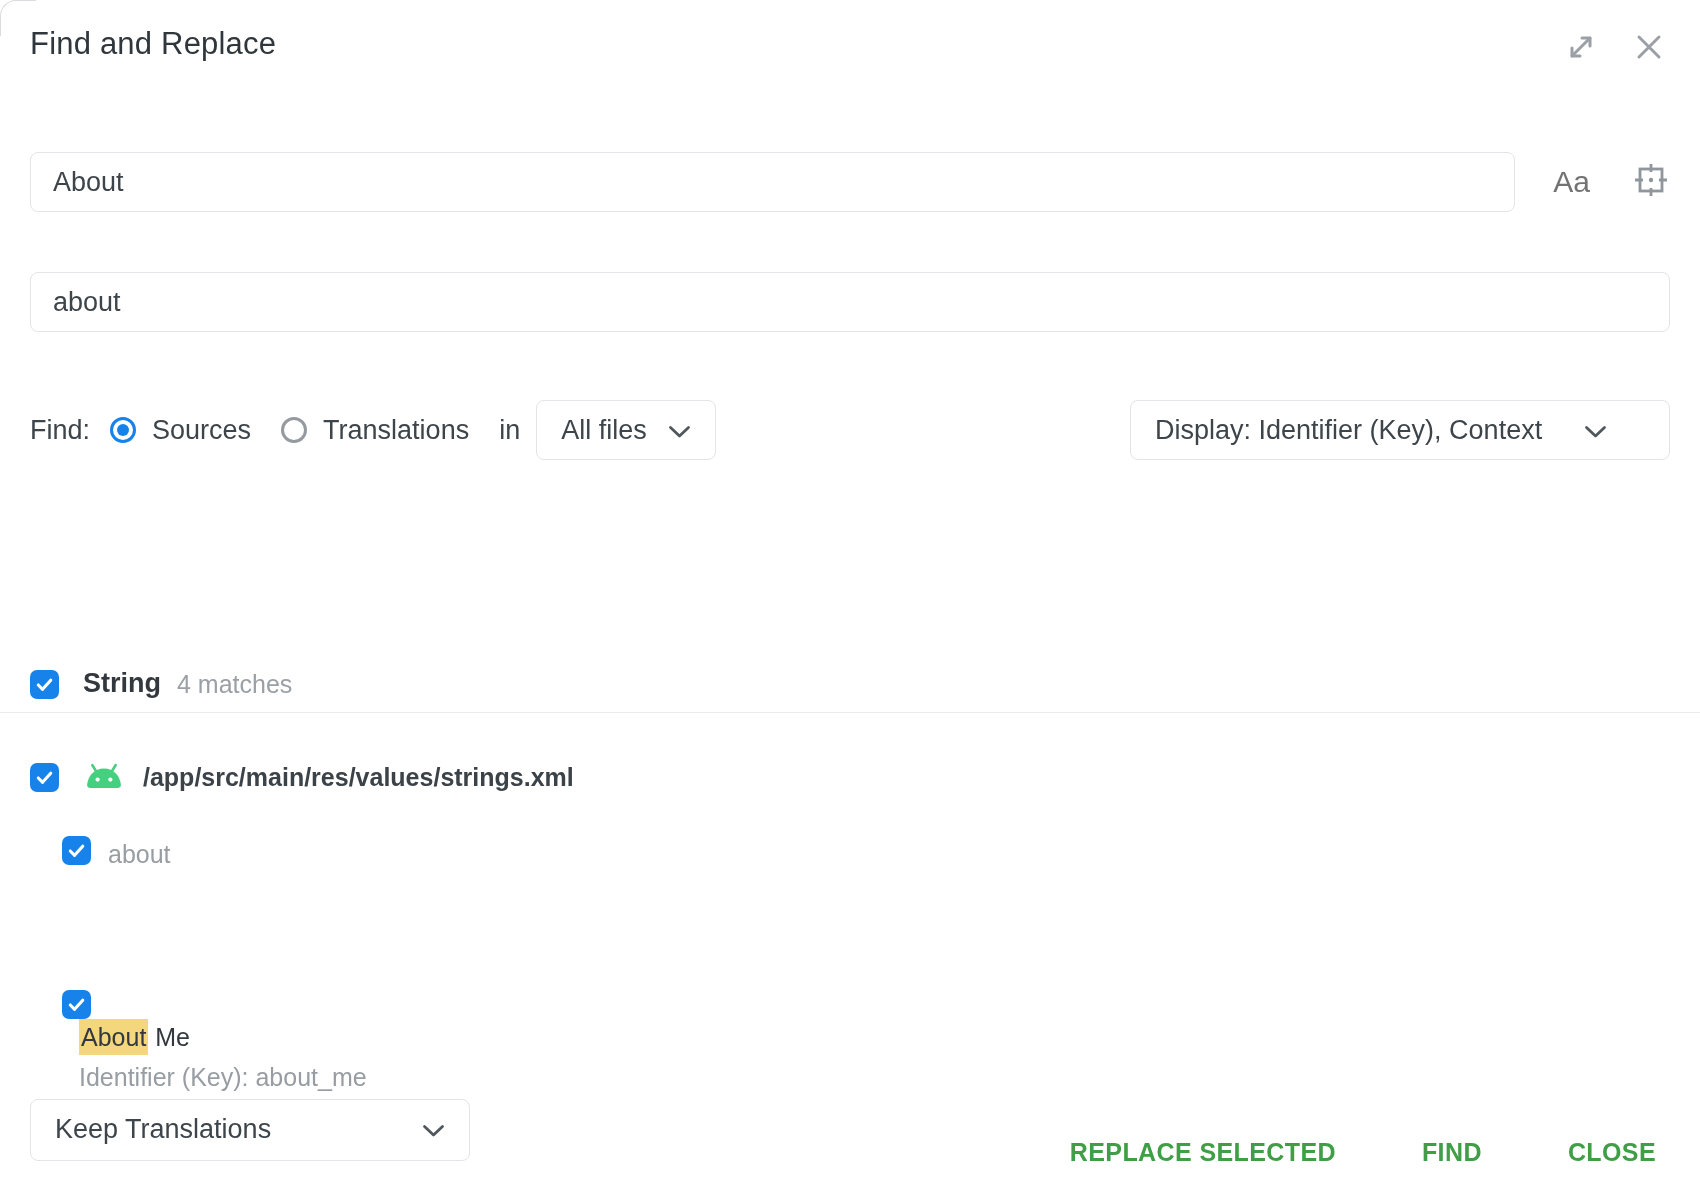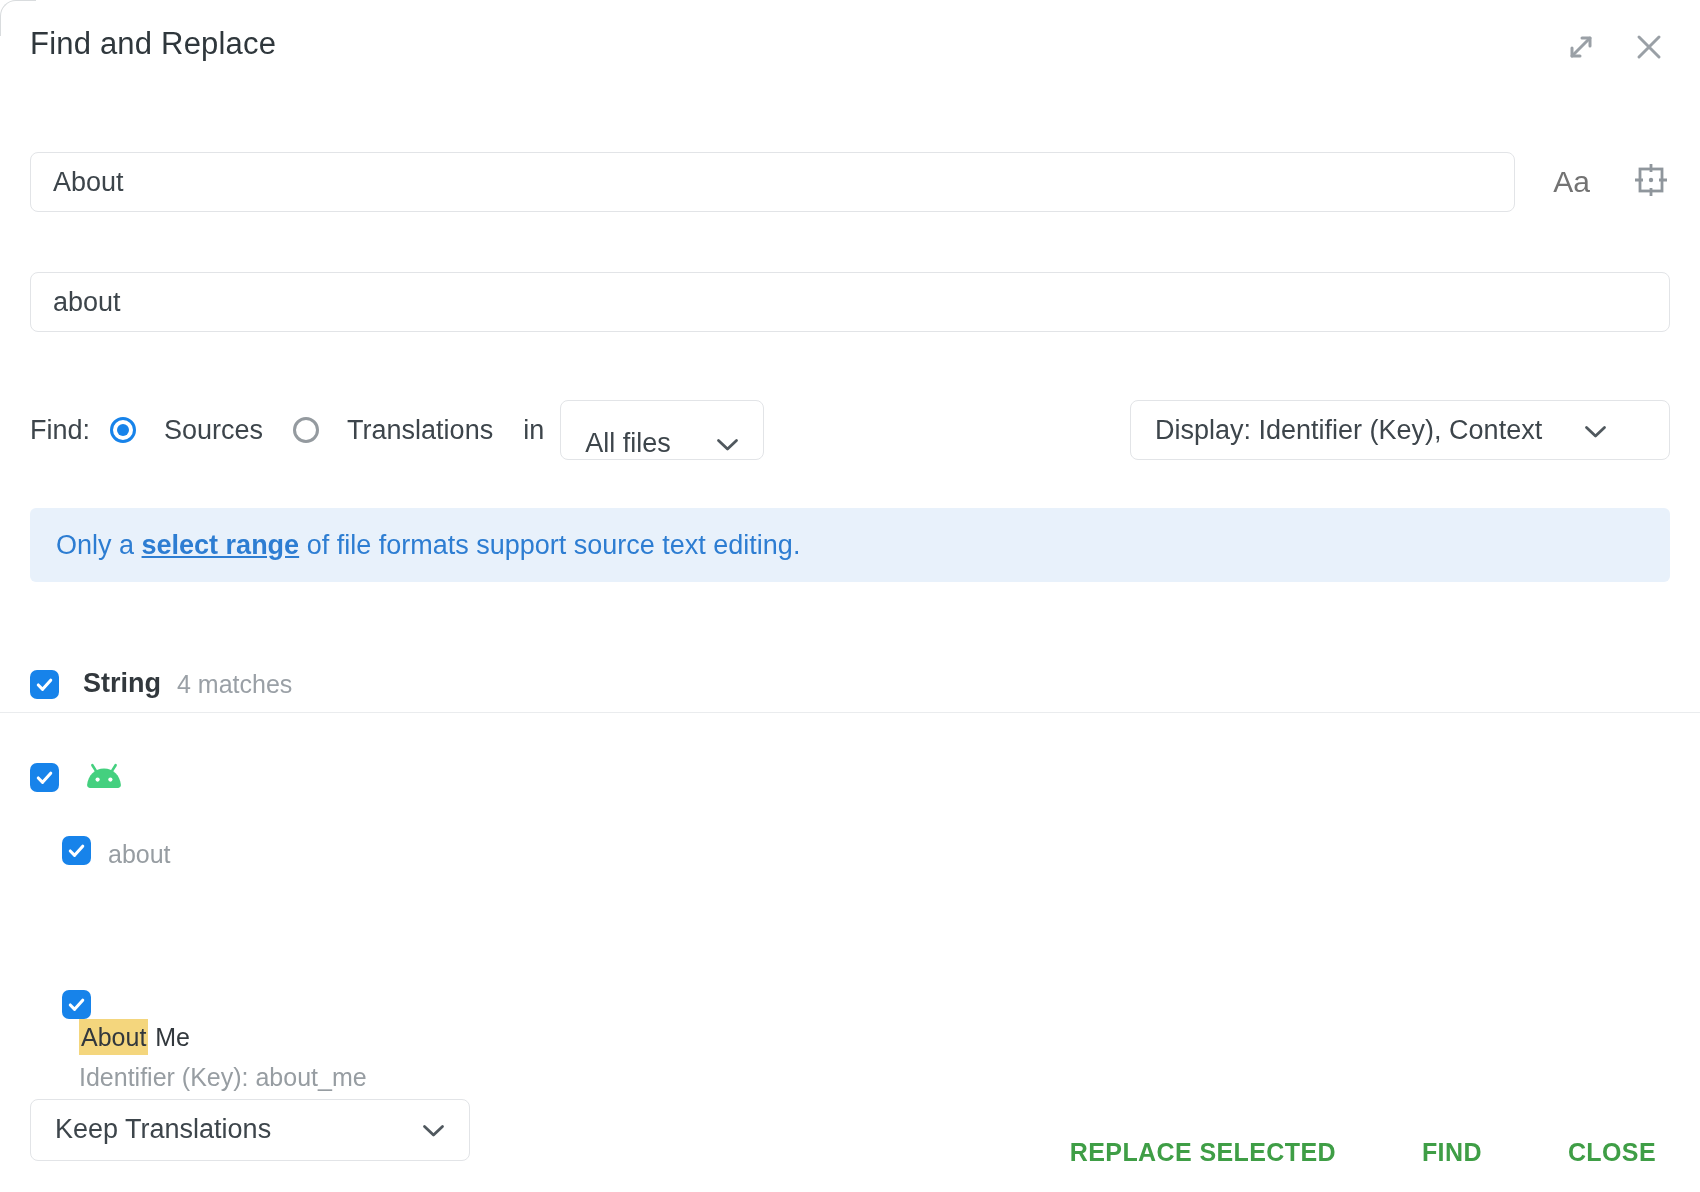--- a/index.html
+++ b/index.html
@@ -23,25 +23,25 @@
   .search-input-wrap{flex:1;margin-right:38px;}
   .aa-label{font-size:30px;font-weight:500;color:#737373;margin-right:42px;user-select:none;}
   .row-replace{position:absolute;top:272px;left:30px;right:30px;}
 
   .row-find{position:absolute;top:400px;left:30px;right:30px;height:60px;display:flex;align-items:center;font-size:27px;color:#3d454b;}
   .find-label{margin-right:20px;}
   .radio-group{display:flex;align-items:center;margin-right:30px;cursor:pointer;}
   .radio{width:26px;height:26px;border-radius:50%;border:3px solid var(--accent-blue);position:relative;flex:none;}
   .radio.checked::after{content:"";position:absolute;left:4px;top:4px;width:12px;height:12px;border-radius:50%;background:var(--accent-blue);}
   .radio.unchecked{border-color:#949a9f;}
-  .radio-label{margin-left:28px;}
+  .radio-label{margin-left:16px;}
   .in-label{margin-right:16px;}
   .select{height:60px;border:1px solid #e2e4e7;border-radius:8px;display:flex;align-items:center;padding:0 24px;font-size:27px;color:#3d454b;background:#fff;cursor:pointer;}
   .select .chev{margin-left:auto;}
-  .files-select{width:204px;align-items:flex-end;}
+  .files-select{width:180px;}
   .spacer{flex:1;}
   .display-select{min-width:540px;}
   .chev{flex:none;}
 
   .banner{position:absolute;top:508px;left:30px;right:30px;height:74px;background:var(--banner-bg);border-radius:6px;display:flex;align-items:center;padding:0 26px;font-size:27px;color:var(--banner-text);}
   .banner a{color:var(--banner-text);font-weight:700;text-decoration:underline;cursor:pointer;}
 
   .checkbox{width:29px;height:29px;border-radius:7px;background:var(--accent-blue);display:flex;align-items:center;justify-content:center;flex:none;cursor:pointer;}
   .checkbox svg{display:block;}
 
@@ -138,25 +138,20 @@
     <div class="select display-select">
       <span>Display: Identifier (Key), Context</span>
       <span class="chev" style="margin-left:42px;">
         <svg width="23" height="14" viewBox="0 0 23 14">
             <path d="M2.5 2.5 L11.5 11 L20.5 2.5" stroke="#50585e" stroke-width="2.8" fill="none" stroke-linecap="round" stroke-linejoin="round"></path>
           </svg>
       </span>
     </div>
   </div>
 
-  <div class="banner">
-    <span>
-      <span>Only a </span><a>select range</a><span> of file formats support source text editing.</span>
-    </span>
-  </div>
 
   <div class="row-string">
     <span class="checkbox">
       <svg width="23" height="23" viewBox="0 0 24 24">
           <polyline points="5.5,12.5 10,17 18.5,7.5" fill="none" stroke="#fff" stroke-width="3.2" stroke-linecap="round" stroke-linejoin="round"></polyline>
         </svg>
     </span>
     <span class="string-label">String</span>
     <span class="string-count">4 matches</span>
   </div>
@@ -170,20 +165,21 @@
         </svg>
     </span>
     <span class="android-icon">
       <svg width="46" height="30" viewBox="0 0 46 30">
         <path d="M23 6.5 C13.8 6.5 6.9 13.4 6.1 23.1 C6 24.6 7.2 25.9 8.7 25.9 L37.3 25.9 C38.8 25.9 40 24.6 39.9 23.1 C39.1 13.4 32.2 6.5 23 6.5 Z" fill="var(--android-green)"></path>
         <path d="M14.8 8.6 L11.4 3.2 M31.2 8.6 L34.6 3.2" stroke="var(--android-green)" stroke-width="2.6" stroke-linecap="round" fill="none"></path>
         <circle cx="16.6" cy="17.6" r="2.1" fill="#ffffff"></circle>
         <circle cx="29.4" cy="17.6" r="2.1" fill="#ffffff"></circle>
       </svg>
     </span>
+    <span class="file-path">/app/src/main/res/values/strings.xml</span>
   </div>
 
   <div class="result result-1">
     <span class="checkbox">
       <svg width="23" height="23" viewBox="0 0 24 24">
           <polyline points="5.5,12.5 10,17 18.5,7.5" fill="none" stroke="#fff" stroke-width="3.2" stroke-linecap="round" stroke-linejoin="round"></polyline>
         </svg>
     </span>
     <div class="result-text">
       <div class="result-sub">about</div>

